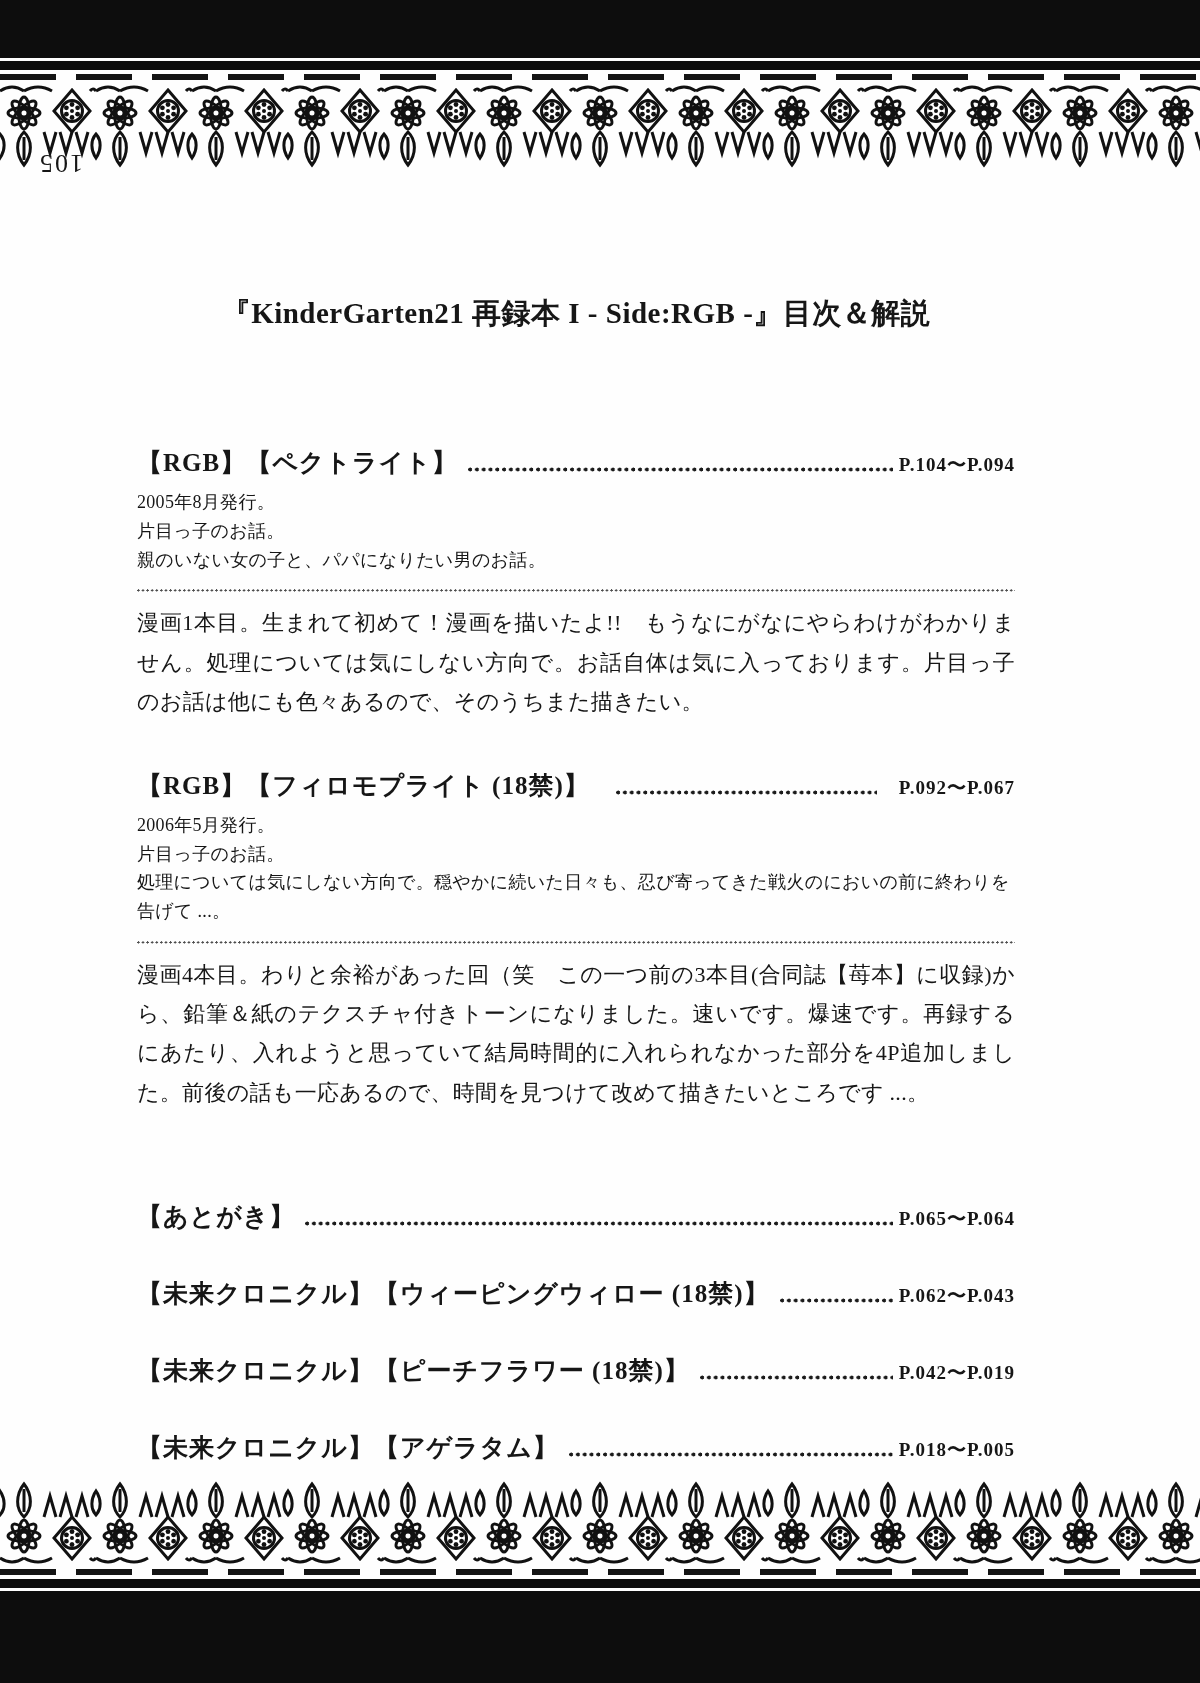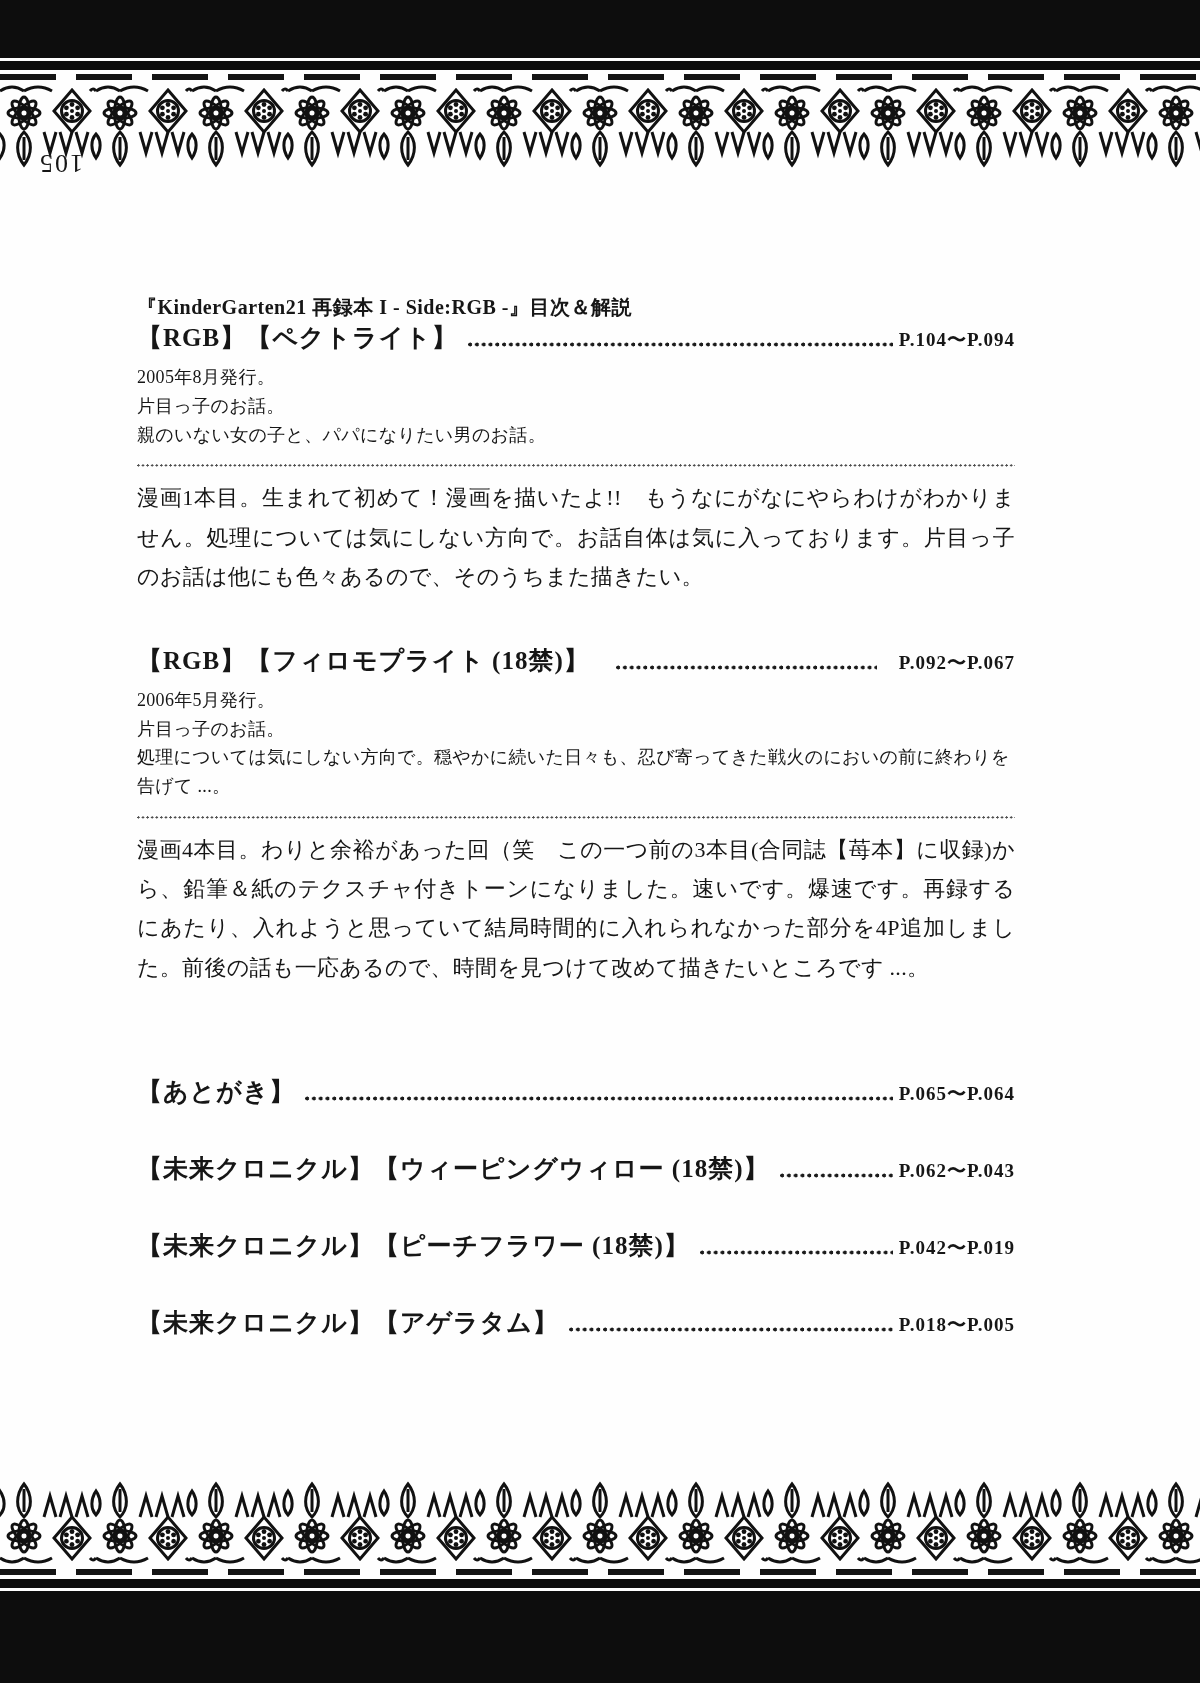--- a/index.html
+++ b/index.html
@@ -23,35 +23,35 @@
   .deco-bottom .lace{transform:scaleY(-1);}
   .deco-bottom .dash-row{margin:2px 0 4px 0;}
   
   .page-num{
     position:absolute;top:148px;left:38px;
     font-size:26px;letter-spacing:2px;transform:rotate(180deg);
   }
   
   .content{position:absolute;left:137px;top:0;width:878px;}
   .doc-title{
-    margin-top:294px;text-align:left;
-    font-size:20px;font-weight:600;letter-spacing:0.5px;white-space:nowrap;
+    margin-top:294px;text-align:center;
+    font-size:29px;font-weight:600;letter-spacing:0.5px;white-space:nowrap;
   }
   .entry-row{
     display:flex;align-items:baseline;
     font-weight:700;font-size:25px;letter-spacing:1px;
   }
   .entry-label{white-space:nowrap;}
   .entry-pages{white-space:nowrap;font-size:19px;letter-spacing:1px;}
   .leader{
     flex:1;align-self:flex-end;height:5px;margin:0 6px 7px 10px;
     background-image:radial-gradient(circle at 2.2px 2.5px,#1b1b1b 1.8px,transparent 2.2px);
     background-size:6.8px 5px;background-repeat:repeat-x;
   }
-  .row-1{}
+  .row-1{margin-top:112px;}
   .row-2{margin-top:48px;gap:16px;}
   .row-gap-big{margin-top:88px;}
   .row-gap{margin-top:44px;}
   .desc{margin-top:9px;font-size:18px;line-height:1.6;letter-spacing:0.3px;}
   .divider{
     margin:15px 0 11px 0;height:3px;
     background-image:radial-gradient(circle at 1.4px 1.4px,#4d4d4d 1px,transparent 1.3px);
     background-size:4.6px 3px;background-repeat:repeat-x;
   }
   .comment{font-size:22px;line-height:1.78;letter-spacing:0.3px;text-align:justify;}

